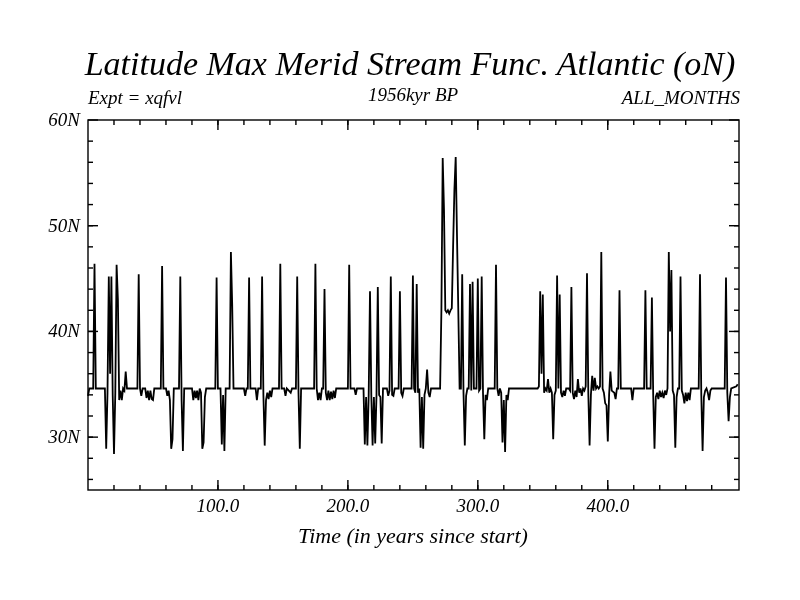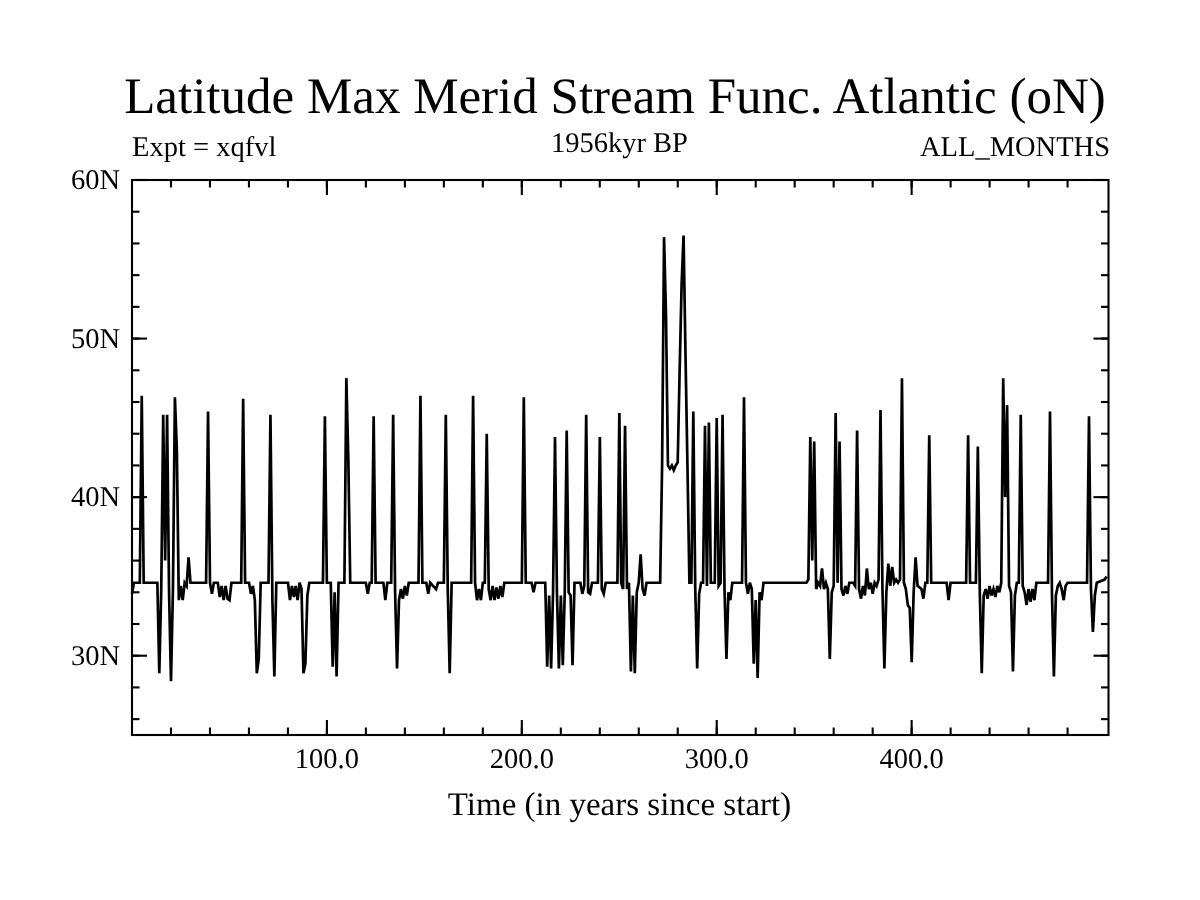--- a/index.html
+++ b/index.html
@@ -1,17 +1,17 @@
 <!DOCTYPE html>
 <html><head>
 <meta charset="utf-8">
 <style>
   html,body{margin:0;padding:0;background:#ffffff;}
   #stage{position:relative;width:800px;height:600px;background:#ffffff;overflow:hidden;
-         font-family:"Liberation Serif","DejaVu Serif",serif;}
+         font-family:"Liberation Serif","DejaVu Serif",serif;font-style:italic;}
   svg text{font-family:"Liberation Serif","DejaVu Serif",serif;fill:#000;}
   .t-title{font-size:34px;}
   .t-sub{font-size:19px;}
   .t-tick{font-size:19px;}
   .t-xlabel{font-size:22px;}
 </style>
 </head>
 <body>
 
 <div id="stage">

